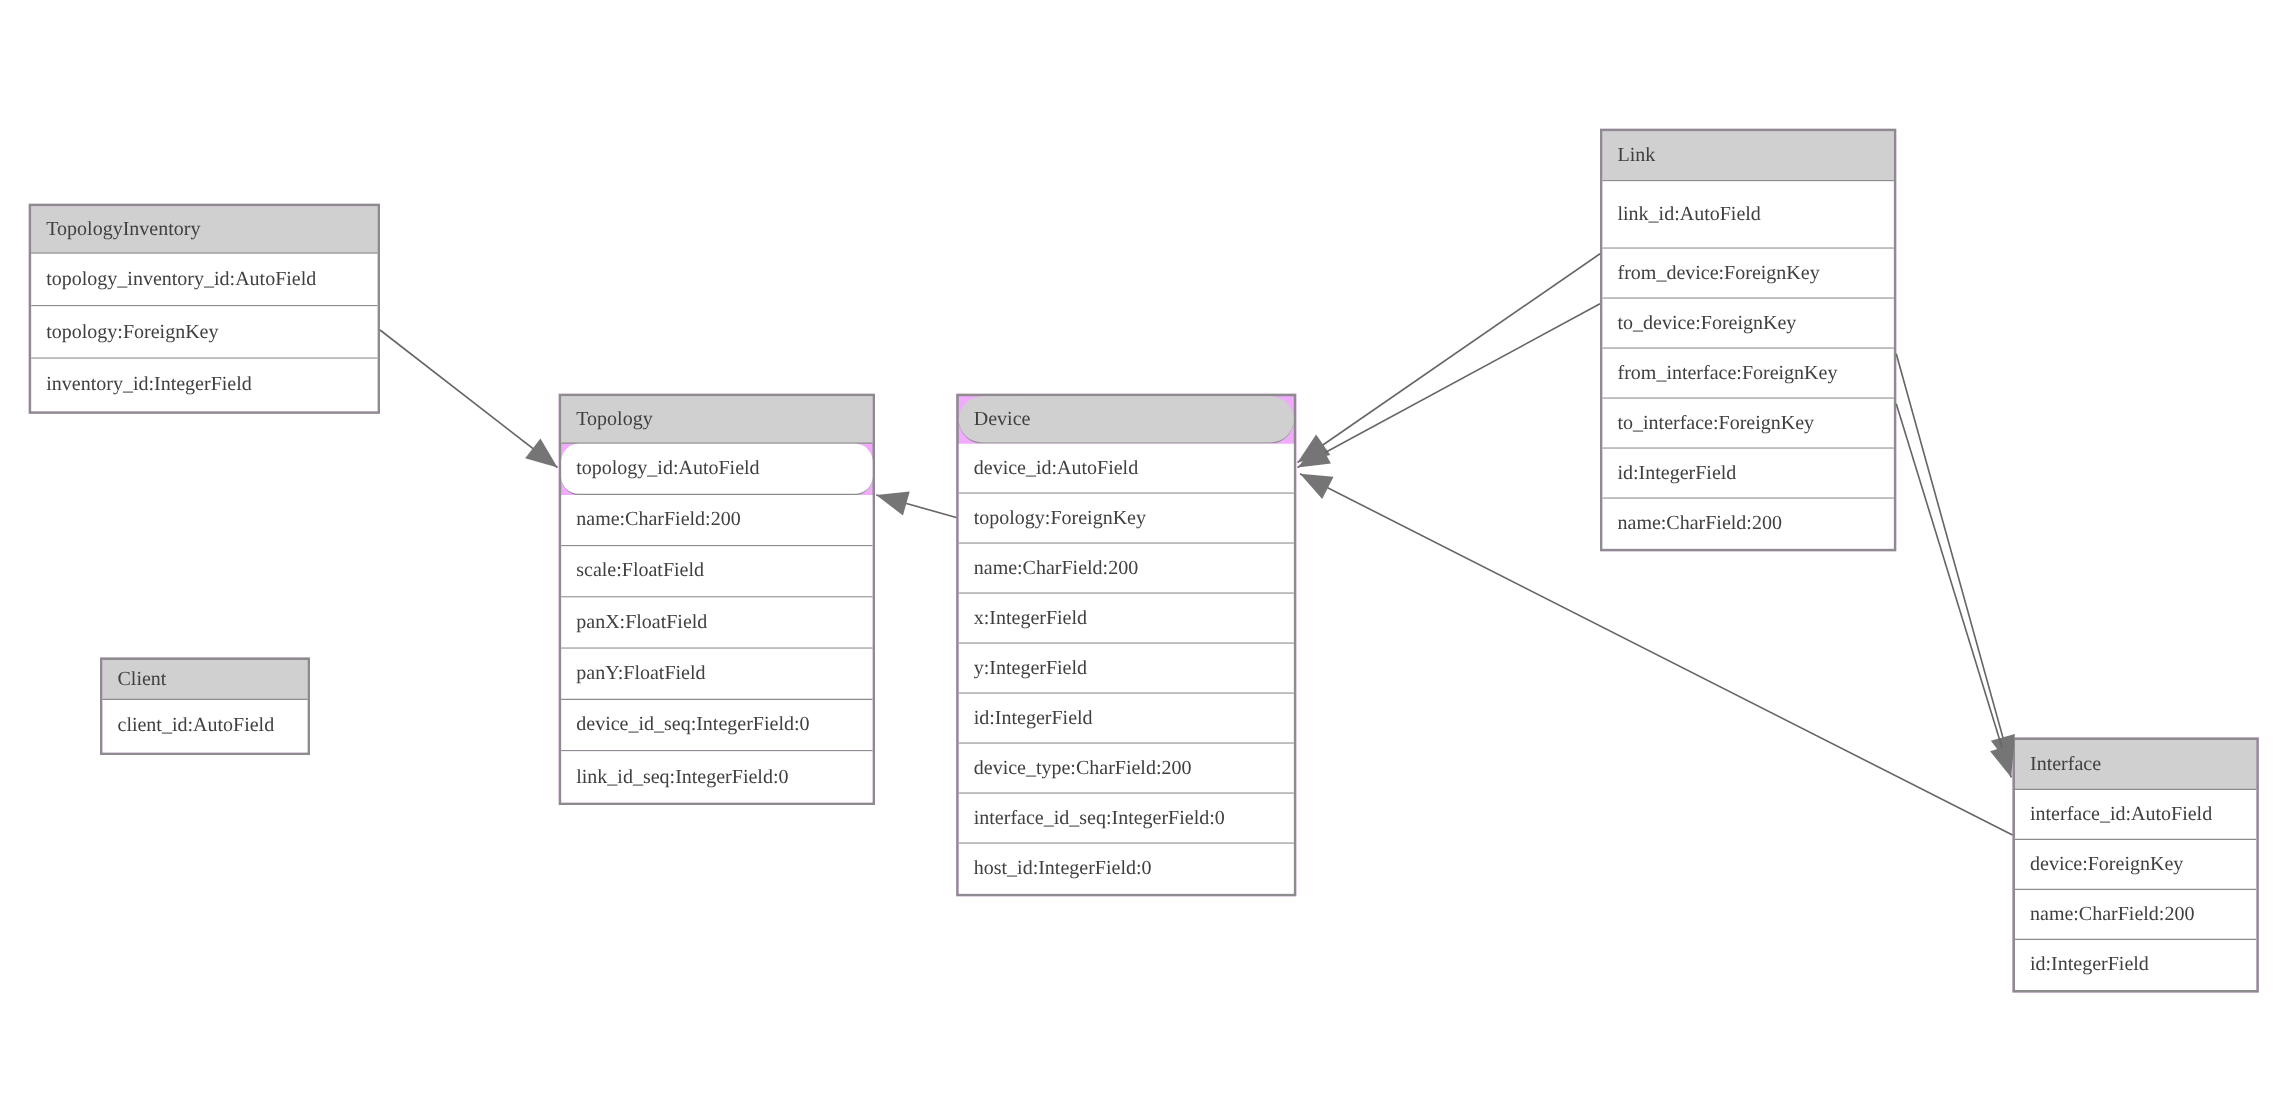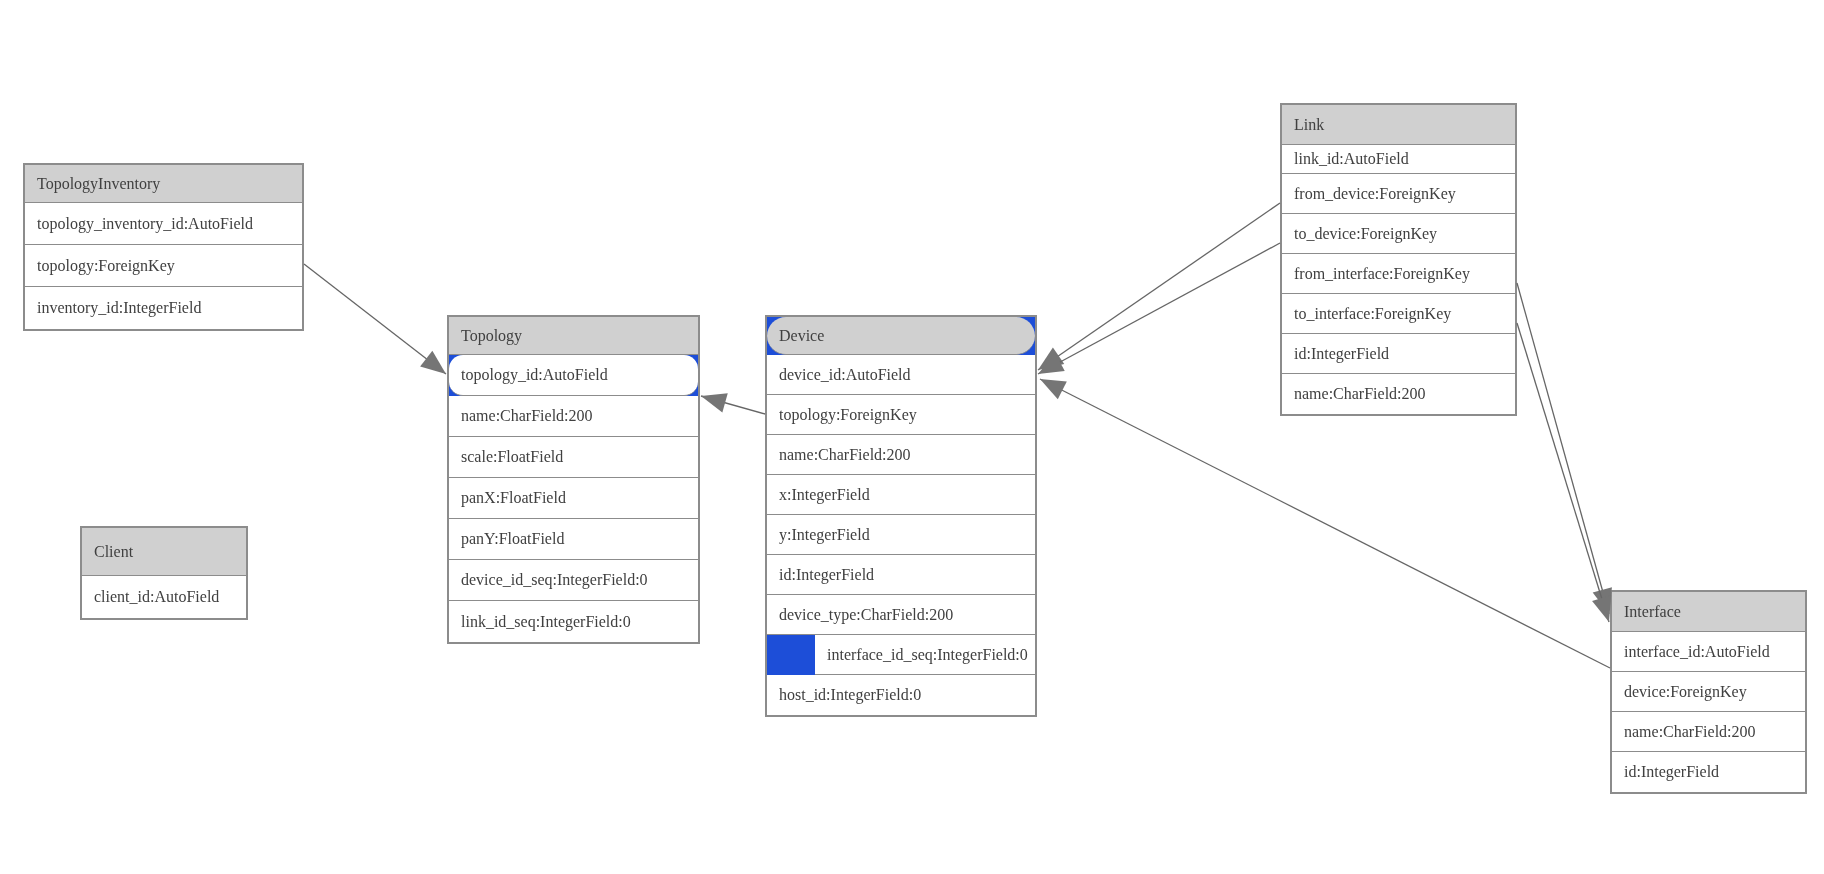--- a/index.html
+++ b/index.html
@@ -19,21 +19,21 @@
     position: absolute;
     left: 0;
     top: 0;
     pointer-events: none;
     z-index: 2;
   }
   .entity {
     position: absolute;
     box-sizing: border-box;
     border: 2px solid #8c8c8c;
-    background: #1d4ed8;
+    background: #f0abfc;
     z-index: 1;
     font-family: Liberation Serif, serif;
   }
   .entity-header {
     box-sizing: border-box;
     background: #d0d0d0;
     border-bottom: 1px solid #8c8c8c;
     color: #404040;
     font-size: 16px;
     display: flex;
@@ -84,21 +84,21 @@
       </g>
   </svg>
   <div id="entities">
       <div class="entity" style="left: 23px; top: 163px; width: 281px;">
         <div class="entity-header" style="height: 38px;">TopologyInventory</div>
         <div class="entity-row" style="height: 42px;">topology_inventory_id:AutoField</div>
         <div class="entity-row" style="height: 42px;">topology:ForeignKey</div>
         <div class="entity-row" style="height: 42px;">inventory_id:IntegerField</div>
       </div>
       <div class="entity" style="left: 80px; top: 526px; width: 168px;">
-        <div class="entity-header" style="height: 48px;">Client</div>
+        <div class="entity-header" style="height: 32px;">Client</div>
         <div class="entity-row" style="height: 42px;">client_id:AutoField</div>
       </div>
       <div class="entity" style="left: 447px; top: 315px; width: 253px;">
         <div class="entity-header" style="height: 38px;">Topology</div>
         <div class="entity-row" style="height: 41px; border-radius: 14px;">topology_id:AutoField</div>
         <div class="entity-row" style="height: 41px;">name:CharField:200</div>
         <div class="entity-row" style="height: 41px;">scale:FloatField</div>
         <div class="entity-row" style="height: 41px;">panX:FloatField</div>
         <div class="entity-row" style="height: 41px;">panY:FloatField</div>
         <div class="entity-row" style="height: 41px;">device_id_seq:IntegerField:0</div>
@@ -106,26 +106,26 @@
       </div>
       <div class="entity" style="left: 765px; top: 315px; width: 272px;">
         <div class="entity-header" style="height: 38px; border-radius: 19px;">Device</div>
         <div class="entity-row" style="height: 40px;">device_id:AutoField</div>
         <div class="entity-row" style="height: 40px;">topology:ForeignKey</div>
         <div class="entity-row" style="height: 40px;">name:CharField:200</div>
         <div class="entity-row" style="height: 40px;">x:IntegerField</div>
         <div class="entity-row" style="height: 40px;">y:IntegerField</div>
         <div class="entity-row" style="height: 40px;">id:IntegerField</div>
         <div class="entity-row" style="height: 40px;">device_type:CharField:200</div>
-        <div class="entity-row" style="height: 40px; margin-left: 48px;">interface_id_seq:IntegerField:0</div>
+        <div class="entity-row" style="height: 40px;">interface_id_seq:IntegerField:0</div>
         <div class="entity-row" style="height: 40px;">host_id:IntegerField:0</div>
       </div>
       <div class="entity" style="left: 1280px; top: 103px; width: 237px;">
         <div class="entity-header" style="height: 40px;">Link</div>
-        <div class="entity-row" style="height: 29px;">link_id:AutoField</div>
+        <div class="entity-row" style="height: 54px;">link_id:AutoField</div>
         <div class="entity-row" style="height: 40px;">from_device:ForeignKey</div>
         <div class="entity-row" style="height: 40px;">to_device:ForeignKey</div>
         <div class="entity-row" style="height: 40px;">from_interface:ForeignKey</div>
         <div class="entity-row" style="height: 40px;">to_interface:ForeignKey</div>
         <div class="entity-row" style="height: 40px;">id:IntegerField</div>
         <div class="entity-row" style="height: 40px;">name:CharField:200</div>
       </div>
       <div class="entity" style="left: 1610px; top: 590px; width: 197px;">
         <div class="entity-header" style="height: 40px;">Interface</div>
         <div class="entity-row" style="height: 40px;">interface_id:AutoField</div>

